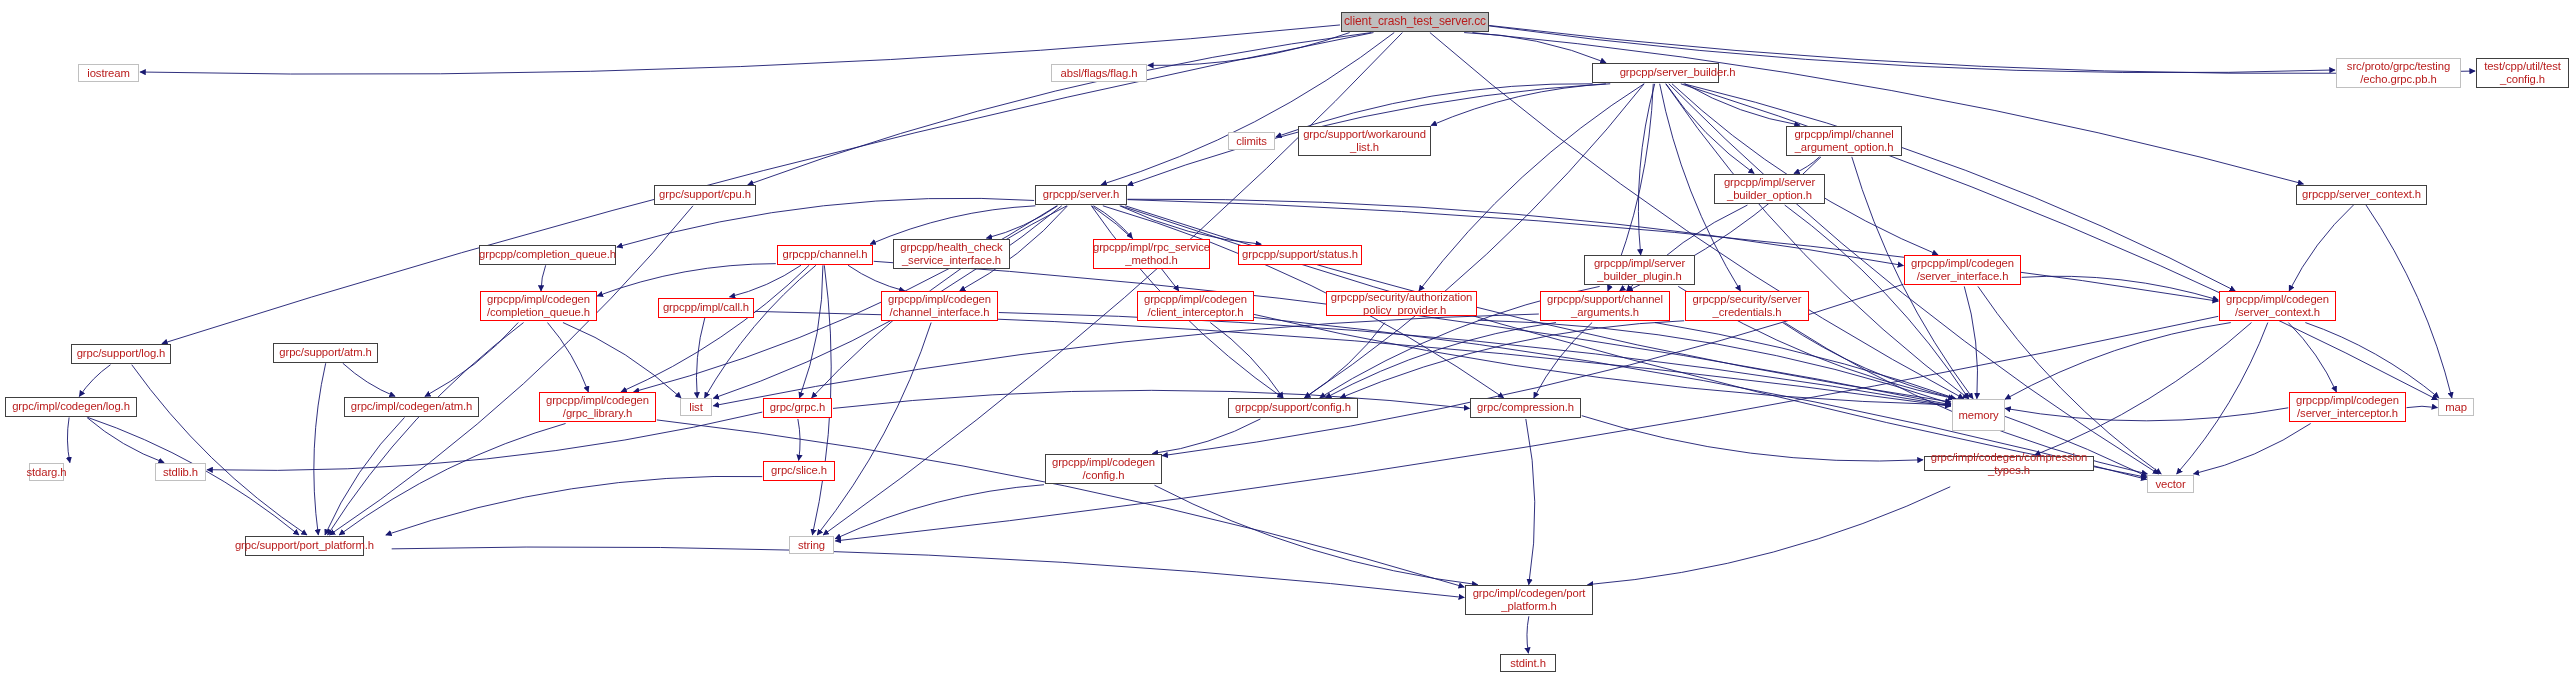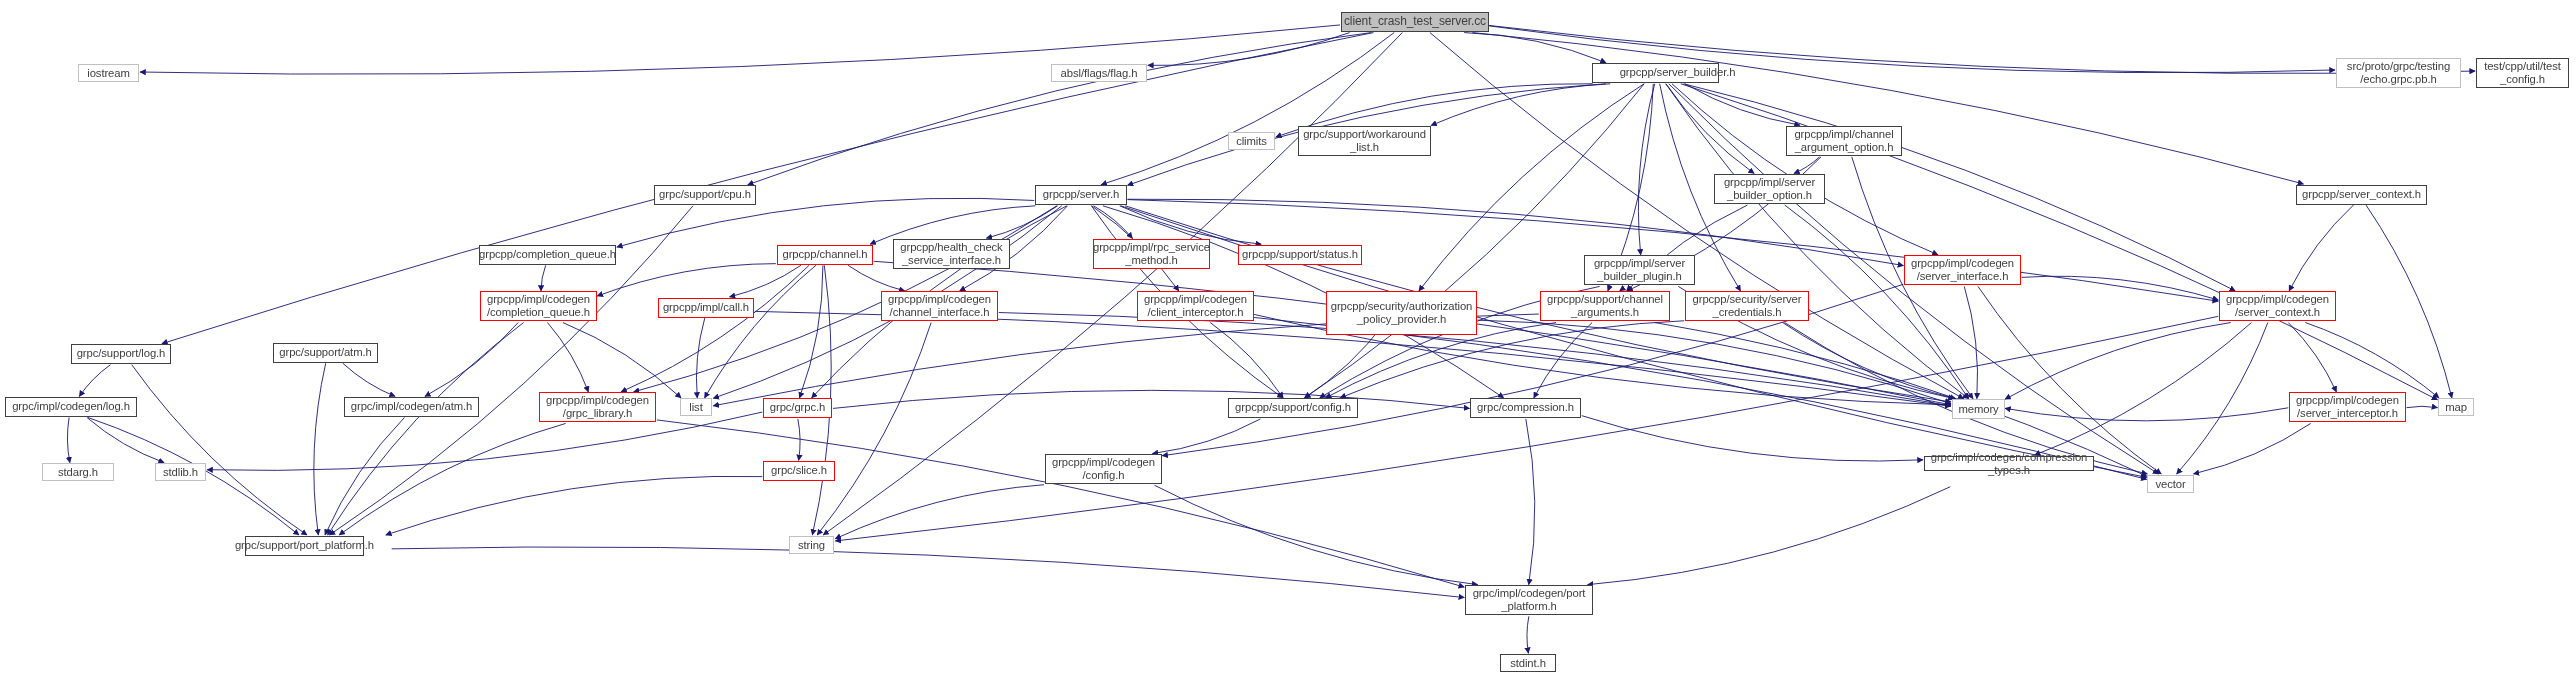--- a/index.html
+++ b/index.html
@@ -23,21 +23,21 @@
     pointer-events: none;
   }
   .node {
     position: absolute;
     box-sizing: border-box;
     display: flex;
     align-items: center;
     justify-content: center;
     text-align: center;
     background: #ffffff;
-    color: #404040;
+    color: #b91c1c;
     font-size: 11.3px;
     line-height: 1.12;
     white-space: pre-line;
     letter-spacing: -0.1px;
     z-index: 5;
   }
   .node.root {
     background: #bfbfbf;
     border: 1.5px solid #404040;
     font-size: 12px;
@@ -210,43 +210,43 @@
 _builder_plugin.h</div>
       <div class="node red" style="left: 1904px; top: 255px; width: 117px; height: 30px;">grpcpp/impl/codegen
 /server_interface.h</div>
       <div class="node red" style="left: 480px; top: 291px; width: 117px; height: 30px;">grpcpp/impl/codegen
 /completion_queue.h</div>
       <div class="node red" style="left: 658px; top: 298px; width: 96px; height: 19.6px;">grpcpp/impl/call.h</div>
       <div class="node red" style="left: 881px; top: 291px; width: 117px; height: 30px;">grpcpp/impl/codegen
 /channel_interface.h</div>
       <div class="node red" style="left: 1137px; top: 291px; width: 117px; height: 30px;">grpcpp/impl/codegen
 /client_interceptor.h</div>
-      <div class="node red" style="left: 1326px; top: 291px; width: 151px; height: 44px;">grpcpp/security/authorization
+      <div class="node red" style="left: 1326px; top: 291px; width: 151px; height: 25px;">grpcpp/security/authorization
 _policy_provider.h</div>
       <div class="node red" style="left: 1540px; top: 291px; width: 130px; height: 30px;">grpcpp/support/channel
 _arguments.h</div>
       <div class="node red" style="left: 1685px; top: 291px; width: 124px; height: 30px;">grpcpp/security/server
 _credentials.h</div>
       <div class="node red" style="left: 2219px; top: 291px; width: 117px; height: 30px;">grpcpp/impl/codegen
 /server_context.h</div>
       <div class="node black" style="left: 71px; top: 344px; width: 100px; height: 19.6px;">grpc/support/log.h</div>
       <div class="node black" style="left: 273px; top: 343px; width: 105px; height: 19.6px;">grpc/support/atm.h</div>
       <div class="node black" style="left: 5px; top: 397px; width: 132px; height: 19.6px;">grpc/impl/codegen/log.h</div>
       <div class="node black" style="left: 344px; top: 397px; width: 135px; height: 19.6px;">grpc/impl/codegen/atm.h</div>
       <div class="node red" style="left: 539px; top: 392px; width: 117px; height: 30px;">grpcpp/impl/codegen
 /grpc_library.h</div>
       <div class="node grey" style="left: 680px; top: 398px; width: 32px; height: 18px;">list</div>
       <div class="node red" style="left: 763px; top: 398px; width: 69px; height: 19.6px;">grpc/grpc.h</div>
       <div class="node black" style="left: 1228px; top: 398px; width: 130px; height: 19.6px;">grpcpp/support/config.h</div>
       <div class="node black" style="left: 1470px; top: 398px; width: 111px; height: 19.6px;">grpc/compression.h</div>
-      <div class="node grey" style="left: 1952px; top: 399px; width: 53px; height: 20px;">memory</div>
+      <div class="node grey" style="left: 1952px; top: 399px; width: 53px; height: 32px;">memory</div>
       <div class="node red" style="left: 2289px; top: 392px; width: 117px; height: 30px;">grpcpp/impl/codegen
 /server_interceptor.h</div>
       <div class="node grey" style="left: 2438px; top: 398px; width: 36px; height: 18px;">map</div>
-      <div class="node grey" style="left: 42px; top: 463px; width: 72px; height: 18px;">stdarg.h</div>
+      <div class="node grey" style="left: 29px; top: 463px; width: 35px; height: 18px;">stdarg.h</div>
       <div class="node grey" style="left: 155px; top: 463px; width: 51px; height: 18px;">stdlib.h</div>
       <div class="node red" style="left: 763px; top: 461px; width: 72px; height: 19.6px;">grpc/slice.h</div>
       <div class="node black" style="left: 1045px; top: 454px; width: 117px; height: 30px;">grpcpp/impl/codegen
 /config.h</div>
       <div class="node black" style="left: 1924px; top: 456px; width: 170px; height: 15px;">grpc/impl/codegen/compression
 _types.h</div>
       <div class="node grey" style="left: 2147px; top: 475px; width: 47px; height: 18px;">vector</div>
       <div class="node black" style="left: 245px; top: 536px; width: 119px; height: 19.6px;">grpc/support/port_platform.h</div>
       <div class="node grey" style="left: 789px; top: 536px; width: 45px; height: 18px;">string</div>
       <div class="node black" style="left: 1465px; top: 585px; width: 128px; height: 30px;">grpc/impl/codegen/port

